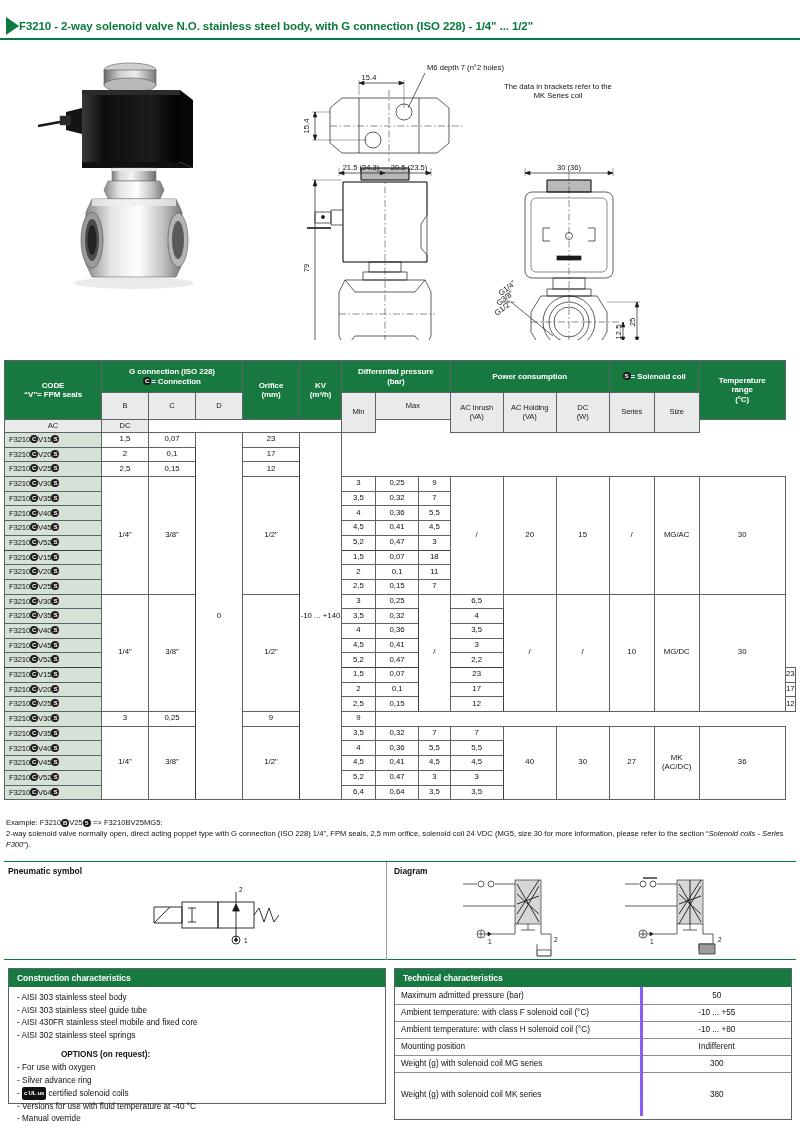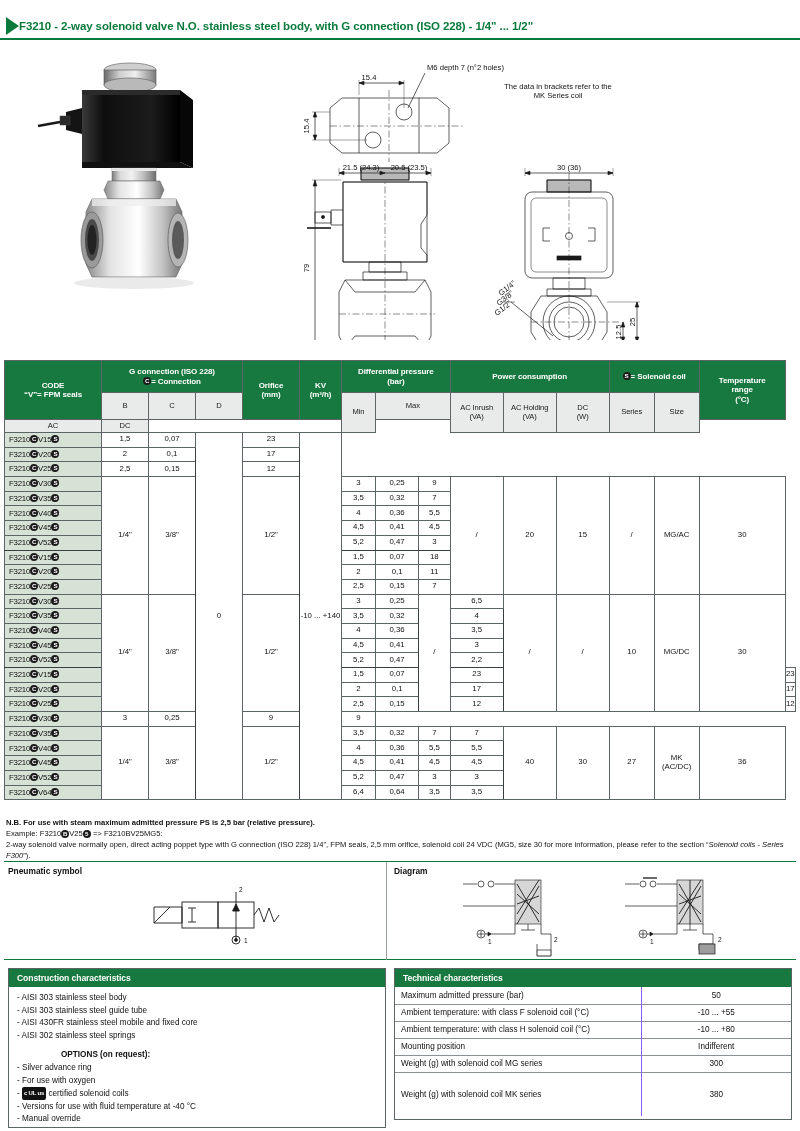--- a/index.html
+++ b/index.html
@@ -205,21 +205,21 @@
     border-collapse: collapse;
     font-size: 8.2px;
     color: #111;
   }
   .techtable td {
     border-top: 1px solid #8b9194;
     padding: 3.5px 6px;
     height: 17px;
   }
   .techtable td.lbl { text-align: left; margin-left: 37px; }
-  .techtable td.val { text-align: center; width: 150px; border-left: 1px solid #8b5cf6; }
+  .techtable td.val { text-align: center; width: 150px; border-left: 3px solid #8b5cf6; }
   .techtable tr:first-child td { border-top: none; }
 </style>
 </head>
 <body>
 
 <div class="page">
 
   <div class="header">
     <div class="tri"></div>
     <div class="header-title">F3210 - 2-way solenoid valve N.O. stainless steel body, with G connection (ISO 228) - 1/4" ... 1/2"</div>
@@ -669,21 +669,20 @@
           <td class="codecell">F3210<span class="circ">C</span>V64<span class="circ">S</span></td>
           <td>6,4</td>
           <td>0,64</td>
           <td class="vsep">3,5</td>
           <td>3,5</td>
         </tr>
       </tbody>
   </table>
 
   <div class="nb">
-    <div class="b">N.B. For use with steam maximum admitted pressure PS is 2,5 bar (relative pressure).</div>
     <div>
       <span>Example: F3210</span><span class="circ">B</span><span>V25</span><span class="circ">5</span><span> =&gt; F3210BV25MG5:</span>
     </div>
     <div>
       <span>2-way solenoid valve normally open, direct acting poppet type with G connection (ISO 228) 1/4", FPM seals, 2,5 mm orifice, solenoid coil 24 VDC (MG5, size 30 for more information, please refer to the section “</span><span class="it">Solenoid coils - Series F300</span><span>”).</span>
     </div>
   </div>
 
   <div class="divline" style="top:861px"></div>
   <div class="divline" style="top:959px"></div>
@@ -769,32 +768,32 @@
         </g>
         <rect x="82" y="72" width="16" height="10" fill="#9c9c9c" stroke="#1a1a1a" stroke-width="0.7"></rect>
         <g font-size="6.5" fill="#111">
           <text x="33" y="72">1</text>
           <text x="101" y="70">2</text>
         </g>
       </g>
     </svg>
   </div>
 
-  <div class="box" style="left:8px;top:968px;width:378px;height:160px">
+  <div class="box" style="left:8px;top:968px;width:378px;height:136px">
     <div class="boxhead">Construction characteristics</div>
     <div class="constr-body">
       <div id="constr-items">
           <div>- AISI 303 stainless steel body</div>
           <div>- AISI 303 stainless steel guide tube</div>
           <div>- AISI 430FR stainless steel mobile and fixed core</div>
           <div>- AISI 302 stainless steel springs</div>
         </div>
       <div class="opt">OPTIONS (on request):</div>
+      <div>- For use with oxygen</div>
       <div>- Silver advance ring</div>
-      <div>- For use with oxygen</div>
       <div>
         <span>- </span><span class="ulmark">c UL us</span><span> certified solenoid coils</span>
       </div>
       <div>- Versions for use with fluid temperature at -40 °C</div>
       <div>- Manual override</div>
     </div>
   </div>
 
   <div class="box" style="left:394px;top:968px;width:398px;height:152px">
     <div class="boxhead">Technical characteristics</div>

